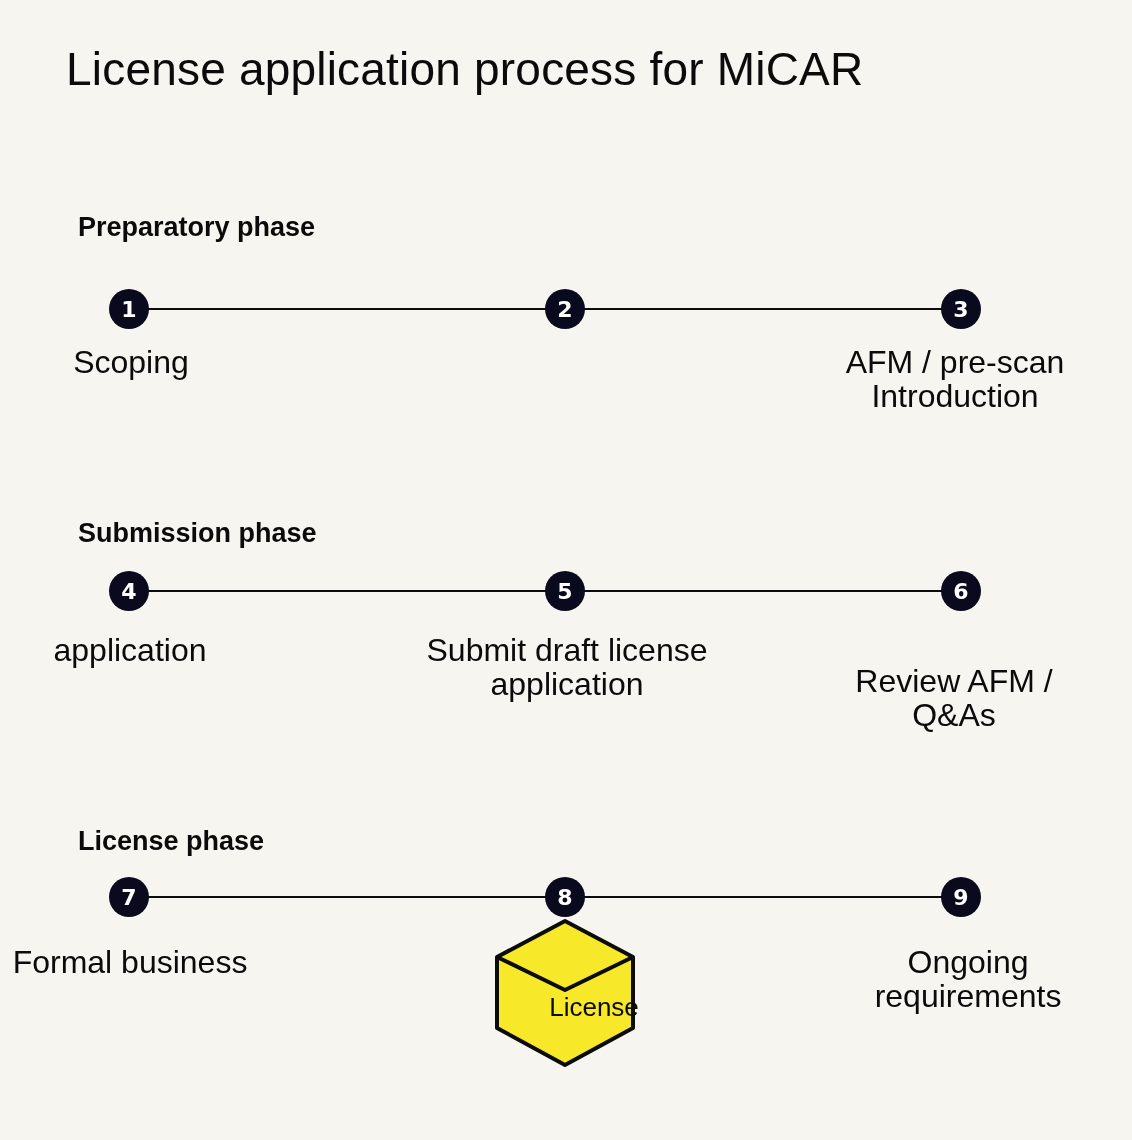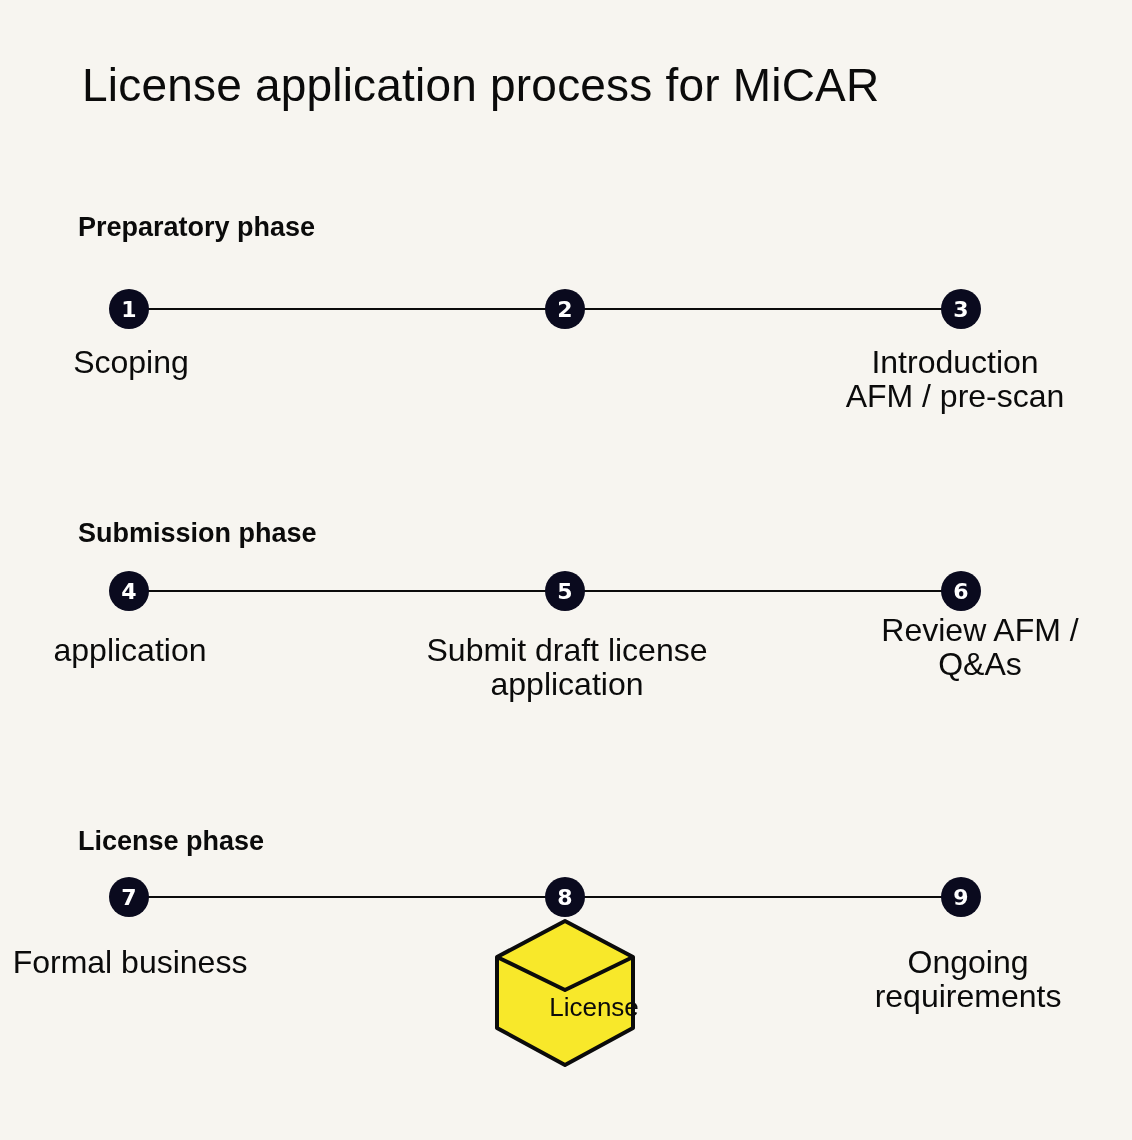--- a/index.html
+++ b/index.html
@@ -7,21 +7,21 @@
       width: 1132px; height: 1140px;
       background: #f7f5f0;
       font-family: "Liberation Sans", "DejaVu Sans", sans-serif;
       color: #0b0b0b;
       position: relative;
       overflow: hidden;
     }
     .title {
       position: absolute; left: 66px; top: 42px;
       font-size: 46px; font-weight: 400; letter-spacing: 0.2px;
-      margin: 16px; line-height: 1.2;
+      margin: 0; line-height: 1.2;
     }
     .phase-title {
       position: absolute; left: 66px;
       font-size: 27px; font-weight: 700; margin: 12px;
     }
     .line {
       position: absolute; height: 2px; background: #0b0b0b;
       left: 129px; width: 832px;
     }
     .node {
@@ -56,37 +56,37 @@
 <div class="line" style="top:308px;"></div>
 <div class="node" style="left:129px; top:309px;">1</div>
 <div class="node" style="left:565px; top:309px;">2</div>
 <div class="node" style="left:961px; top:309px;">3</div>
 <div class="label" style="left:131px; top:345px;">
   <div>Scoping</div>
 </div>
 <div class="label" style="left:567px; top:351px;">
 </div>
 <div class="label" style="left:955px; top:345px;">
+  <div>AFM / pre-scan</div>
   <div>Introduction</div>
-  <div>AFM / pre-scan</div>
 </div>
 
 <h2 class="phase-title" style="top:506px;">Submission phase</h2>
 <div class="line" style="top:590px;"></div>
 <div class="node" style="left:129px; top:591px;">4</div>
 <div class="node" style="left:565px; top:591px;">5</div>
 <div class="node" style="left:961px; top:591px;">6</div>
 <div class="label" style="left:130px; top:633px;">
   <div>application</div>
 </div>
 <div class="label" style="left:567px; top:633px;">
   <div>Submit draft license</div>
   <div>application</div>
 </div>
-<div class="label" style="left:954px; top:613px;margin-left:26px;">
+<div class="label" style="left:954px; top:664px;">
   <div>Review AFM /</div>
   <div>Q&amp;As</div>
 </div>
 
 <h2 class="phase-title" style="top:814px;">License phase</h2>
 <div class="line" style="top:896px;"></div>
 <div class="node" style="left:129px; top:897px;">7</div>
 <div class="node" style="left:565px; top:897px;">8</div>
 <div class="node" style="left:961px; top:897px;">9</div>
 <div class="label" style="left:130px; top:945px;">

